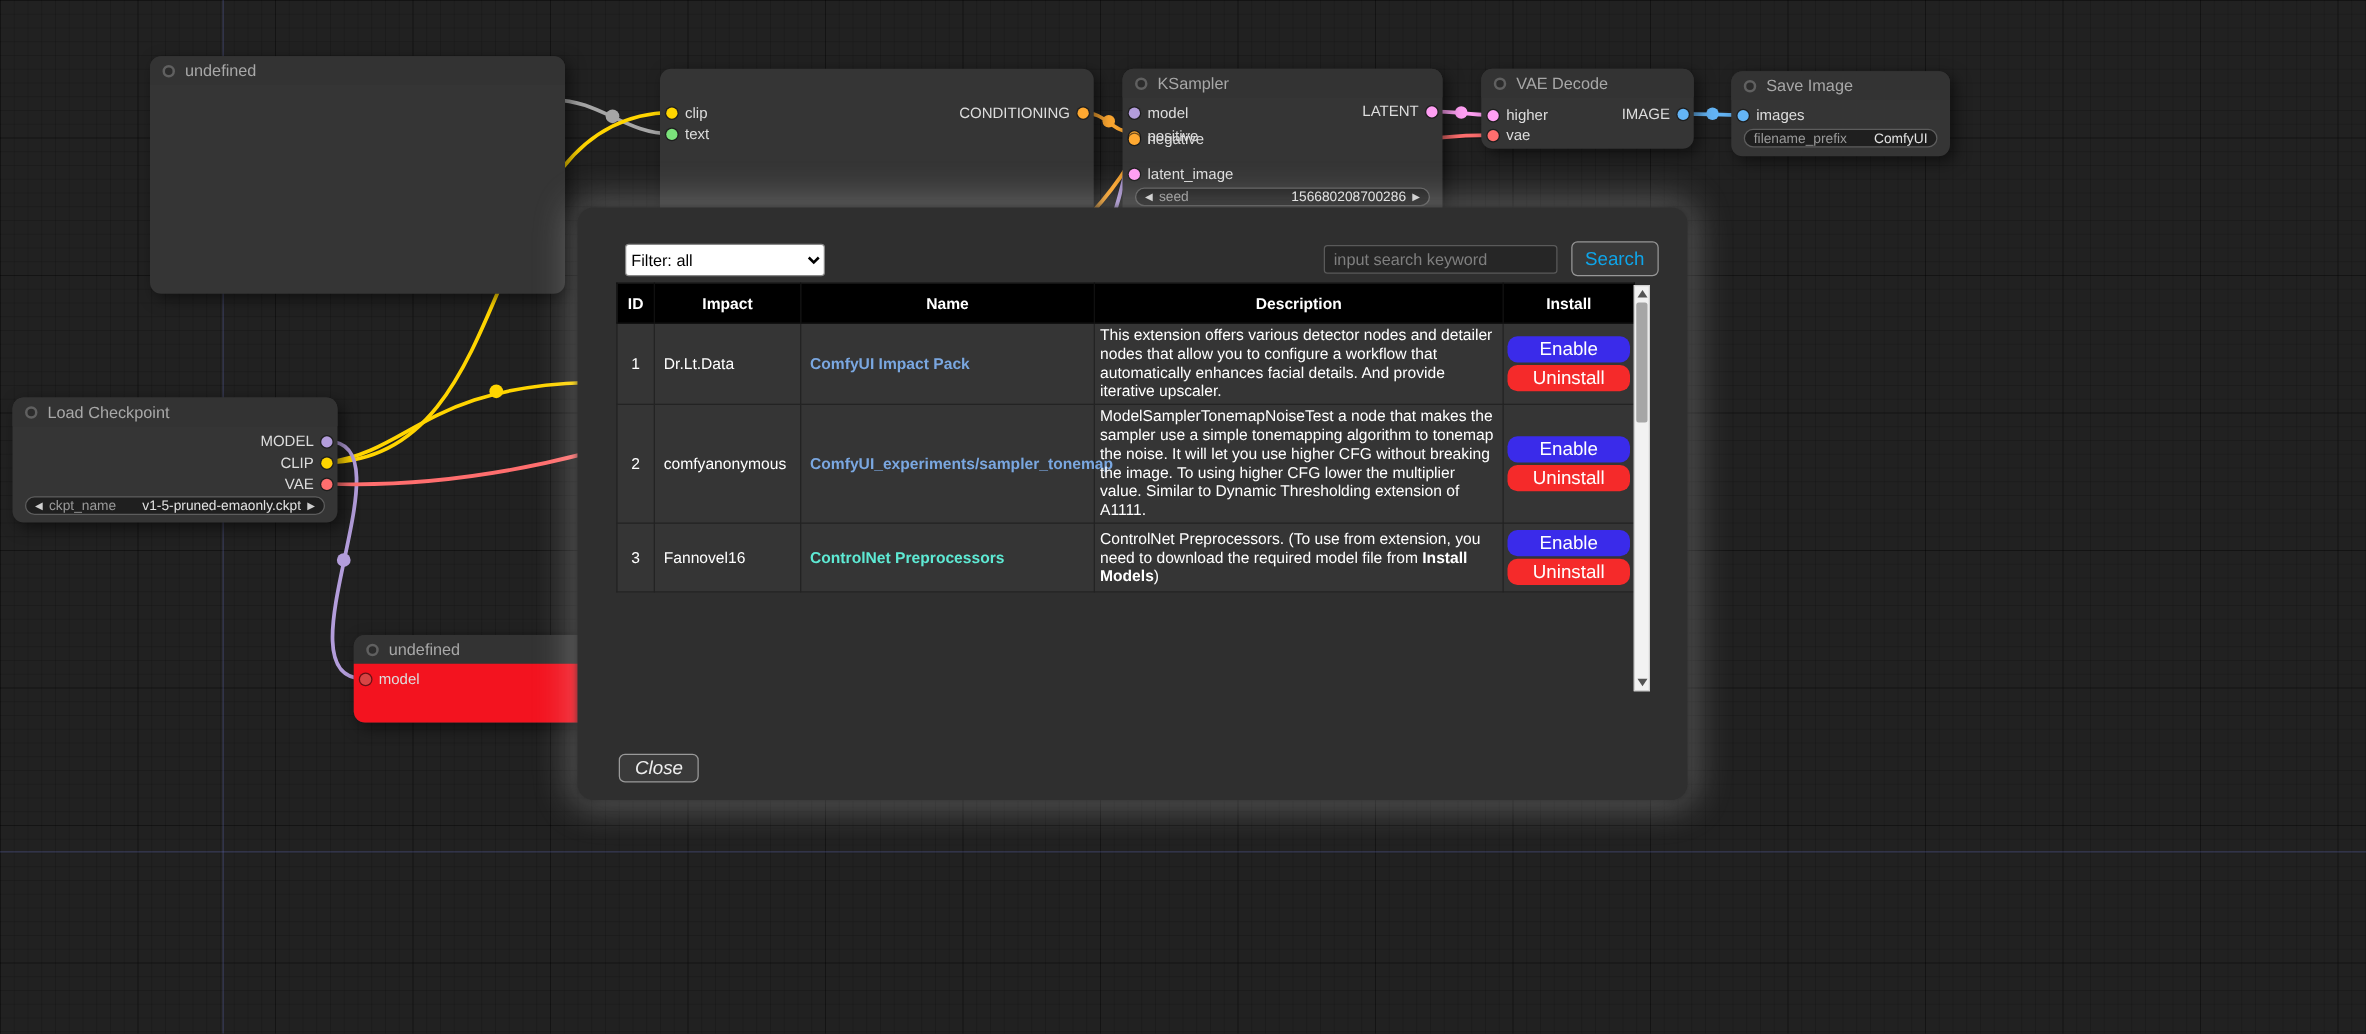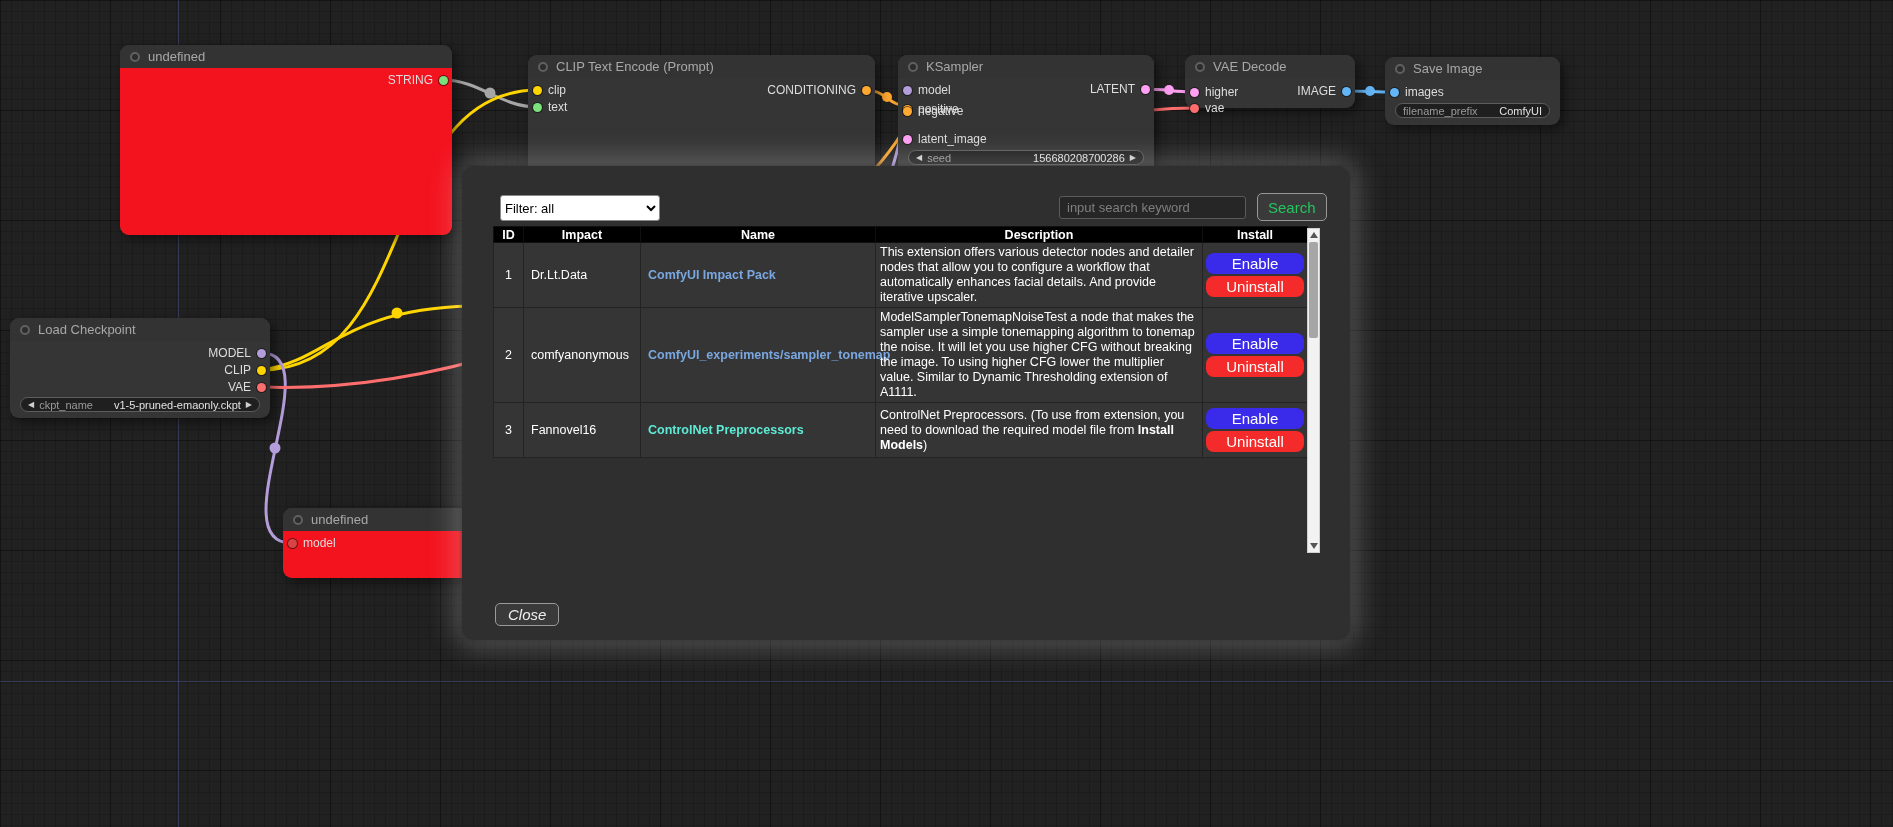--- a/index.html
+++ b/index.html
@@ -58,25 +58,25 @@
   .filter-select{position:absolute;left:38px;top:29px;width:160px;height:26px;font-size:13px;background:#fff;color:#000;border:1px solid #888;border-radius:3px;font-family:inherit}
   .search-input{
     position:absolute;left:597px;top:30px;width:187px;height:23px;
     background:#262626;border:1px solid #5a5a5a;border-radius:3px;
     color:#ccc;font-size:13px;padding:0 7px;font-family:inherit;
   }
   .search-input::placeholder{color:#7f7f7f}
   .search-btn{
     position:absolute;left:795px;top:27px;height:28px;padding:0 10px;
     background:#3a3a3a;border:1px solid #979797;border-radius:5px;
-    color:#22c55e;font-size:15px;font-family:inherit;cursor:pointer;
+    color:#0ea5e9;font-size:15px;font-family:inherit;cursor:pointer;
   }
   .table-wrap{position:absolute;left:31px;top:60px;width:814px}
   table.ext-table{border-collapse:collapse;width:814px;table-layout:fixed;font-size:12.5px;color:#fff}
-  .ext-table th{background:#000;color:#fff;font-weight:bold;height:16px;font-size:12.5px;border:1px solid #101010;padding:0 3px}
+  .ext-table th{background:#000;color:#fff;font-weight:bold;height:32px;font-size:12.5px;border:1px solid #101010;padding:0 3px}
   .ext-table td{background:#353535;border:1px solid #232323;vertical-align:middle;padding:2px 4px;line-height:1.2}
   td.cell-id{text-align:center}
   td.cell-author{padding-left:7px}
   td.cell-name{padding-left:7px}
   a.ext-link{font-weight:bold;text-decoration:none;cursor:pointer}
   td.cell-install{text-align:center;padding:3px 2px}
   .btn-pill{
     display:block;width:98px;margin:2px auto;padding:2px 0;border:none;
     border-radius:8px;color:#fff;font-size:15px;font-family:inherit;cursor:pointer;
   }
@@ -118,33 +118,23 @@
   <circle cx="887" cy="97" r="5" fill="#ffa931"></circle>
   <circle cx="1169" cy="90" r="5" fill="#ff9ff3"></circle>
   <circle cx="1370" cy="91" r="5" fill="#64b5f6"></circle>
 </svg>
 
 <div class="node" style="left:120px;top:45px;width:332px;height:190px">
   <div class="node-title">
     <span class="collapse-dot"></span>
     <span>undefined</span>
   </div>
-  <div class="node-body" style="background-color: rgb(243, 19, 31);">
-    <div class="slot out" style="top:6px">
-      <span>STRING</span>
-      <span class="dot" style="background-color: rgb(123, 226, 123);"></span>
-    </div>
-  </div>
 </div>
 
 <div class="node" style="left:528px;top:55px;width:347px;height:250px">
-  <div class="node-title">
-    <span class="collapse-dot"></span>
-    <span>CLIP Text Encode (Prompt)</span>
-  </div>
   <div class="slot in" style="top:29px">
     <span class="dot" style="background-color: rgb(255, 213, 0);"></span>
     <span>clip</span>
   </div>
   <div class="slot in" style="top:46px">
     <span class="dot" style="background-color: rgb(123, 226, 123);"></span>
     <span>text</span>
   </div>
   <div class="slot out" style="top:29px">
     <span>CONDITIONING</span>
@@ -178,21 +168,21 @@
     <span class="dot" style="background-color: rgb(255, 159, 243);"></span>
   </div>
   <div class="widget" style="top:95px">
     <span class="arrow">◀</span>
     <span class="w-name">seed</span>
     <span class="w-value">156680208700286</span>
     <span class="arrow">▶</span>
   </div>
 </div>
 
-<div class="node" style="left:1185px;top:55px;width:170px;height:53px">
+<div class="node" style="left:1185px;top:55px;width:170px;height:64px">
   <div class="node-title">
     <span class="collapse-dot"></span>
     <span>VAE Decode</span>
   </div>
   <div class="slot in" style="top:31px">
     <span class="dot" style="background-color: rgb(255, 159, 243);"></span>
     <span>higher</span>
   </div>
   <div class="slot in" style="top:47px">
     <span class="dot" style="background-color: rgb(255, 110, 110);"></span>

